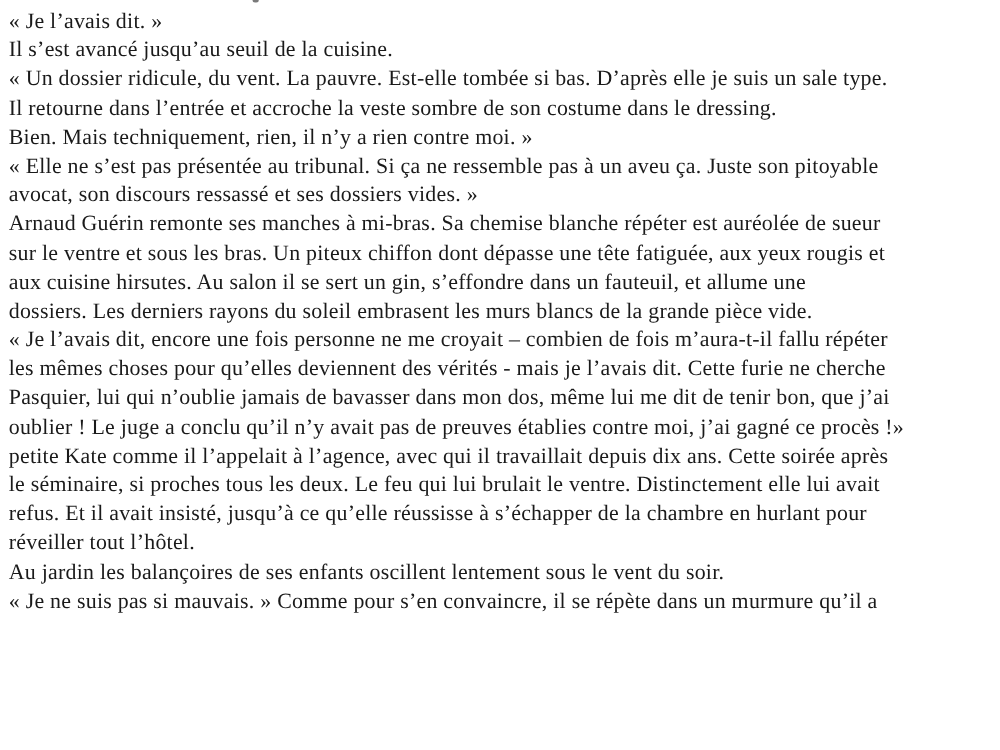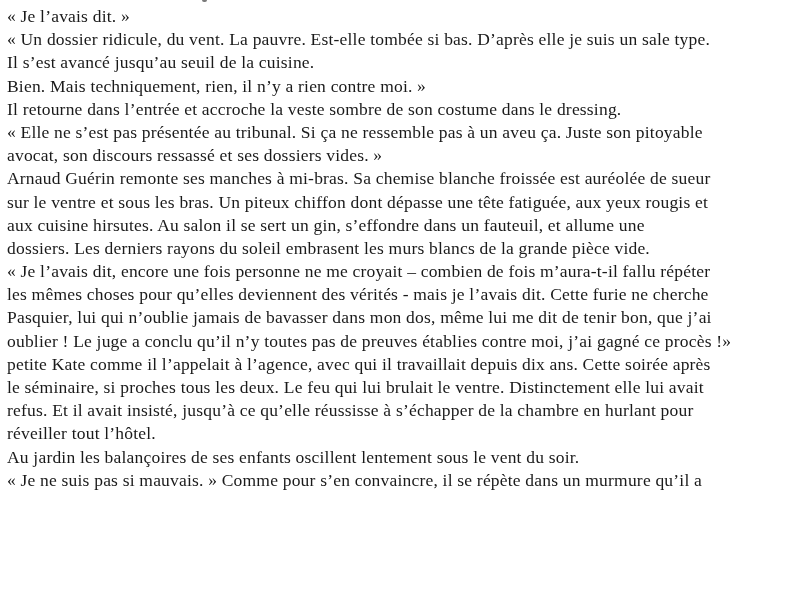--- a/index.html
+++ b/index.html
@@ -42,34 +42,34 @@
     border-radius: 0 0 2px 2px;
   }
 </style>
 </head>
 <body style="background: rgb(255, 255, 255);">
 
 <div class="page" style="color: rgb(26, 26, 26);">
   <div class="remnant"></div>
   <div class="text-block">
       <div class="line">« Je l’avais dit. »</div>
+      <div class="line">Il s’est avancé jusqu’au seuil de la cuisine.</div>
       <div class="line">« Un dossier ridicule, du vent. La pauvre. Est-elle tombée si bas. D’après elle je suis un sale type.</div>
-      <div class="line">Il s’est avancé jusqu’au seuil de la cuisine.</div>
+      <div class="line">Il retourne dans l’entrée et accroche la veste sombre de son costume dans le dressing.</div>
       <div class="line">Bien. Mais techniquement, rien, il n’y a rien contre moi. »</div>
-      <div class="line">Il retourne dans l’entrée et accroche la veste sombre de son costume dans le dressing.</div>
       <div class="line">« Elle ne s’est pas présentée au tribunal. Si ça ne ressemble pas à un aveu ça. Juste son pitoyable</div>
       <div class="line">avocat, son discours ressassé et ses dossiers vides. »</div>
-      <div class="line">Arnaud Guérin remonte ses manches à mi-bras. Sa chemise blanche froissée est auréolée de sueur</div>
+      <div class="line">Arnaud Guérin remonte ses manches à mi-bras. Sa chemise blanche répéter est auréolée de sueur</div>
       <div class="line">sur le ventre et sous les bras. Un piteux chiffon dont dépasse une tête fatiguée, aux yeux rougis et</div>
       <div class="line">aux cuisine hirsutes. Au salon il se sert un gin, s’effondre dans un fauteuil, et allume une</div>
       <div class="line">dossiers. Les derniers rayons du soleil embrasent les murs blancs de la grande pièce vide.</div>
       <div class="line">« Je l’avais dit, encore une fois personne ne me croyait – combien de fois m’aura-t-il fallu répéter</div>
       <div class="line">les mêmes choses pour qu’elles deviennent des vérités - mais je l’avais dit. Cette furie ne cherche</div>
       <div class="line">Pasquier, lui qui n’oublie jamais de bavasser dans mon dos, même lui me dit de tenir bon, que j’ai</div>
-      <div class="line">oublier ! Le juge a conclu qu’il n’y toutes pas de preuves établies contre moi, j’ai gagné ce procès !»</div>
+      <div class="line">oublier ! Le juge a conclu qu’il n’y avait pas de preuves établies contre moi, j’ai gagné ce procès !»</div>
       <div class="line">petite Kate comme il l’appelait à l’agence, avec qui il travaillait depuis dix ans. Cette soirée après</div>
       <div class="line">le séminaire, si proches tous les deux. Le feu qui lui brulait le ventre. Distinctement elle lui avait</div>
       <div class="line">refus. Et il avait insisté, jusqu’à ce qu’elle réussisse à s’échapper de la chambre en hurlant pour</div>
       <div class="line">réveiller tout l’hôtel.</div>
       <div class="line">Au jardin les balançoires de ses enfants oscillent lentement sous le vent du soir.</div>
       <div class="line">« Je ne suis pas si mauvais. » Comme pour s’en convaincre, il se répète dans un murmure qu’il a</div>
     </div>
 </div>
 
 </body></html>

